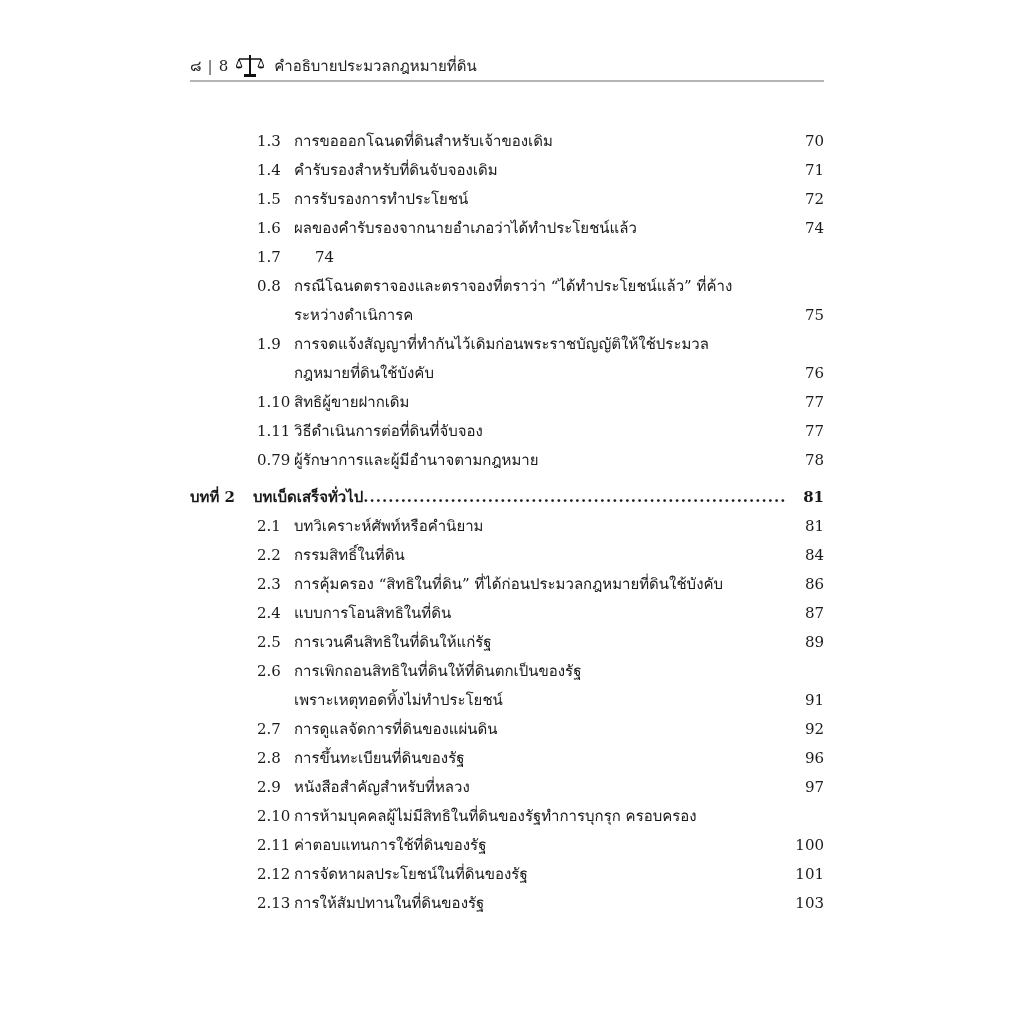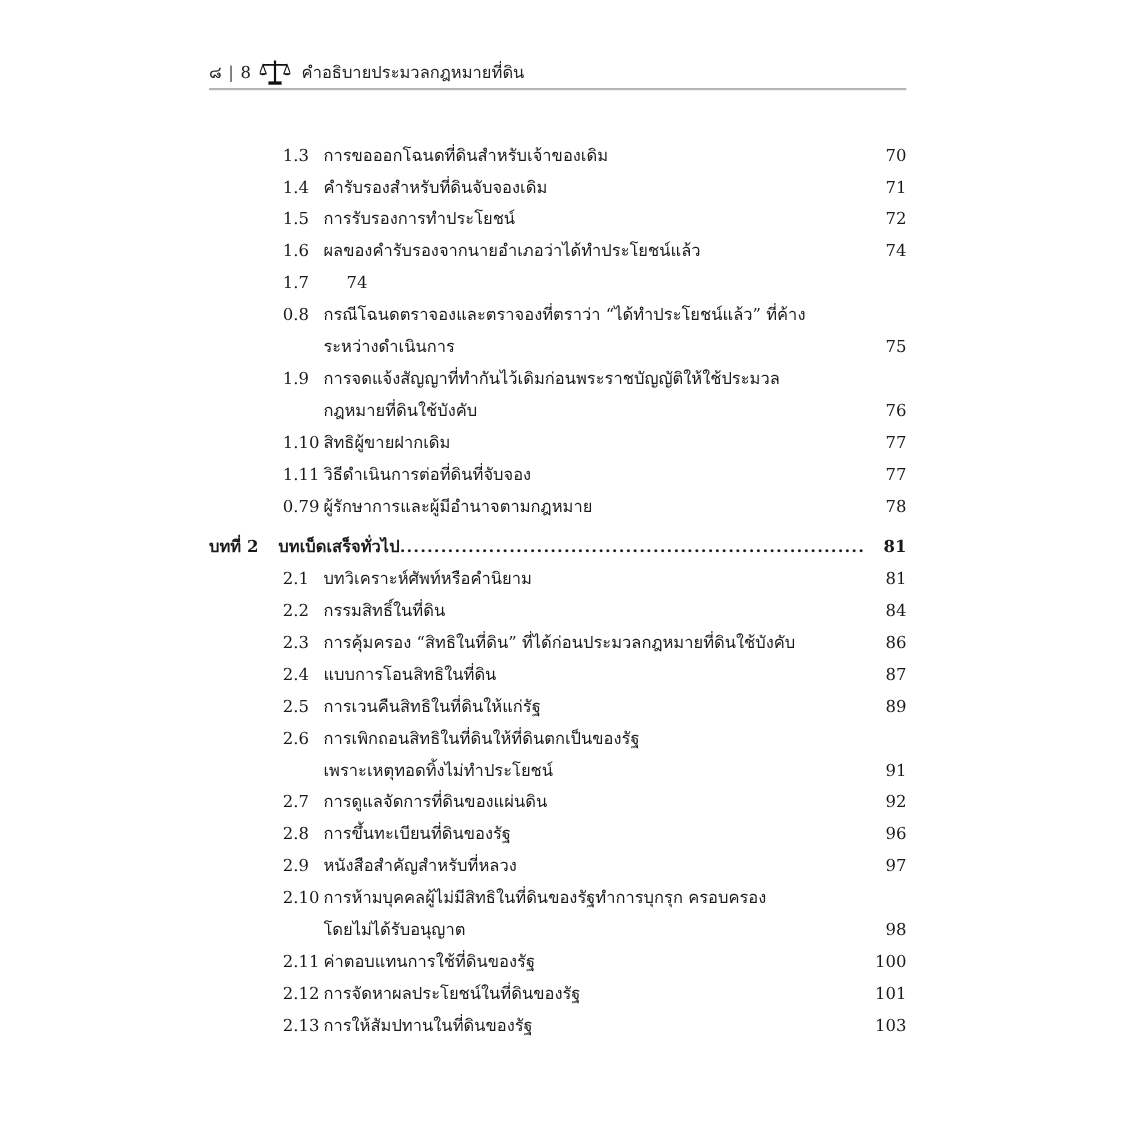--- a/index.html
+++ b/index.html
@@ -69,21 +69,21 @@
       <div class="row">
         <span class="num">1.7</span>
         <span class="page">74</span>
       </div>
       <div class="row">
         <span class="num">0.8</span>
         <span class="text">กรณีโฉนดตราจองและตราจองที่ตราว่า “ได้ทำประโยชน์แล้ว” ที่ค้าง</span>
         <span class="page"></span>
       </div>
       <div class="row cont">
-        <span class="text">ระหว่างดำเนินการ</span>
+        <span class="text">ระหว่างดำเนิการค</span>
         <span class="page">75</span>
       </div>
       <div class="row">
         <span class="num">1.9</span>
         <span class="text">การจดแจ้งสัญญาที่ทำกันไว้เดิมก่อนพระราชบัญญัติให้ใช้ประมวล</span>
         <span class="page"></span>
       </div>
       <div class="row cont">
         <span class="text">กฎหมายที่ดินใช้บังคับ</span>
         <span class="page">76</span>
@@ -158,24 +158,20 @@
       <div class="row">
         <span class="num">2.9</span>
         <span class="text">หนังสือสำคัญสำหรับที่หลวง</span>
         <span class="page">97</span>
       </div>
       <div class="row">
         <span class="num">2.10</span>
         <span class="text">การห้ามบุคคลผู้ไม่มีสิทธิในที่ดินของรัฐทำการบุกรุก ครอบครอง</span>
         <span class="page"></span>
       </div>
-      <div class="row cont">
-        <span class="text">โดยไม่ได้รับอนุญาต</span>
-        <span class="page">98</span>
-      </div>
       <div class="row">
         <span class="num">2.11</span>
         <span class="text">ค่าตอบแทนการใช้ที่ดินของรัฐ</span>
         <span class="page">100</span>
       </div>
       <div class="row">
         <span class="num">2.12</span>
         <span class="text">การจัดหาผลประโยชน์ในที่ดินของรัฐ</span>
         <span class="page">101</span>
       </div>

